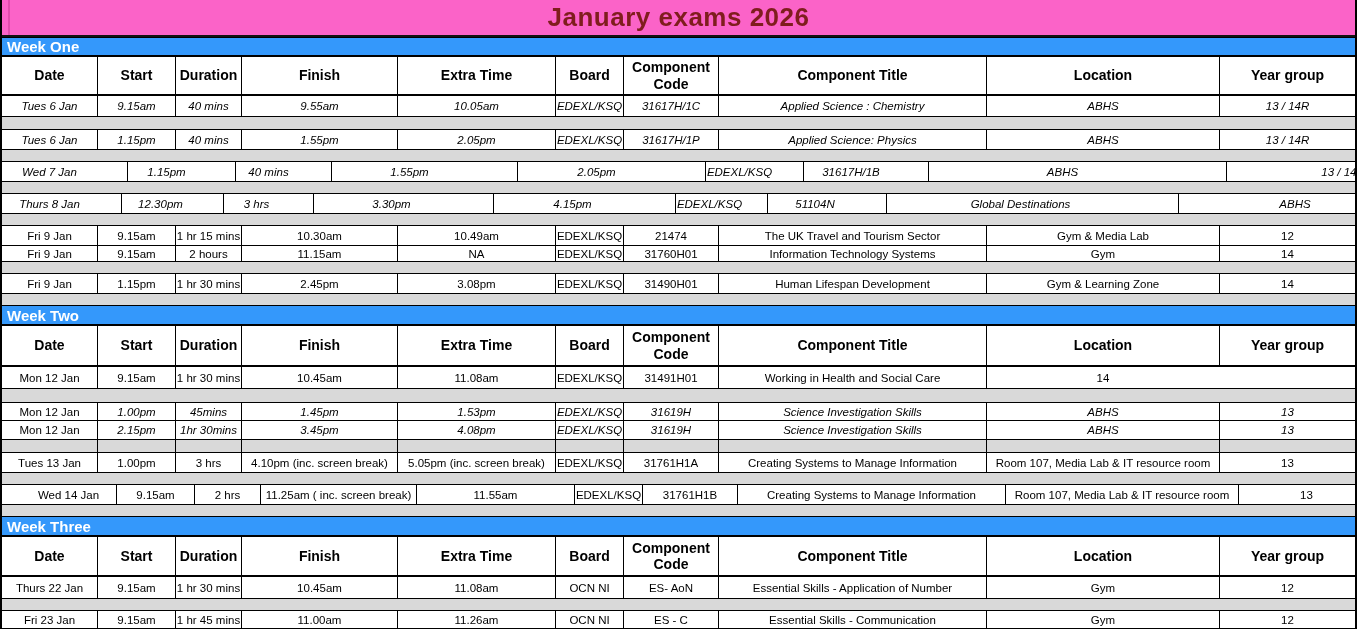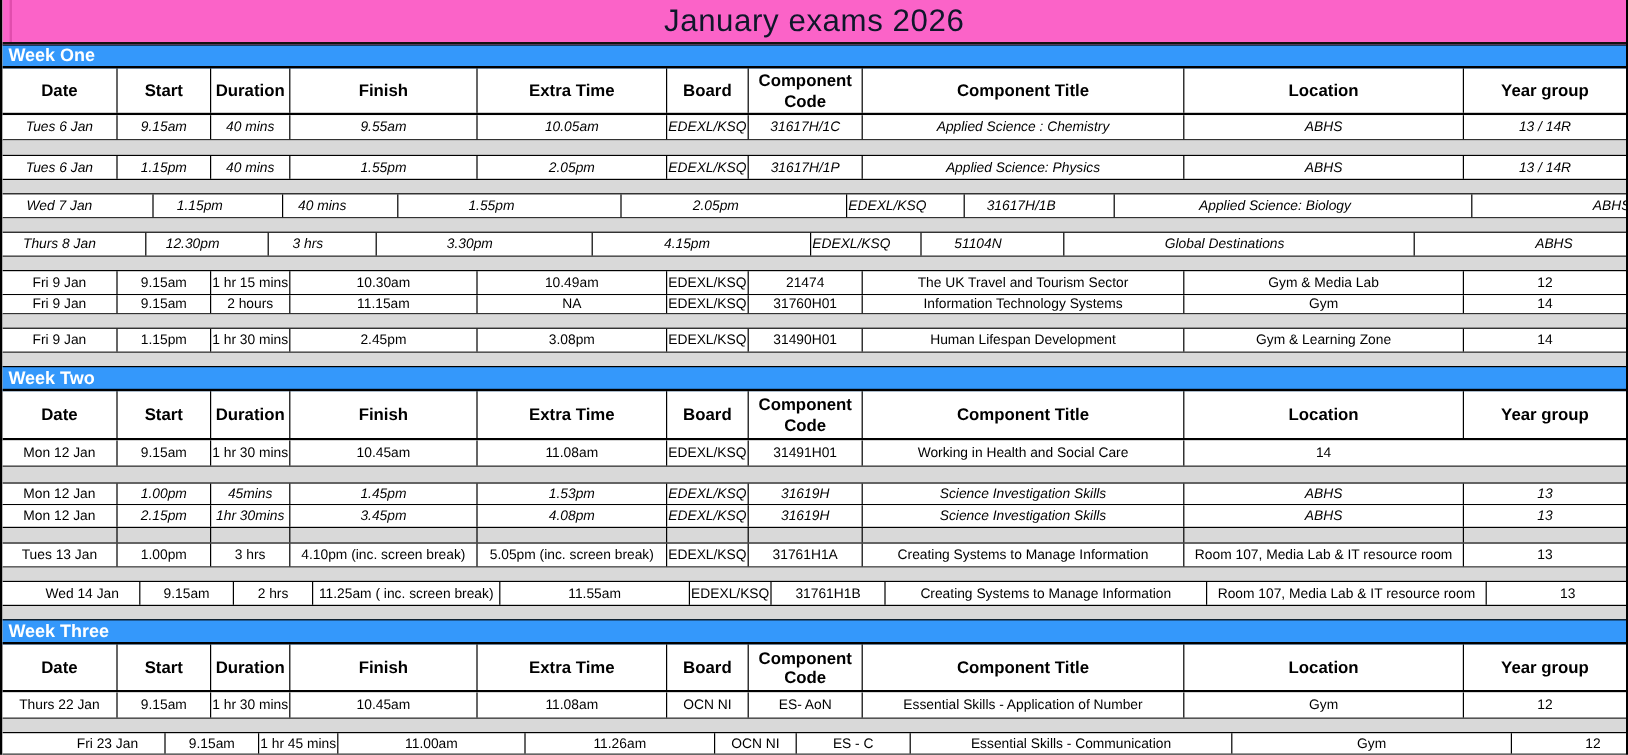--- a/index.html
+++ b/index.html
@@ -9,21 +9,21 @@
     background:#fff; border-left:2px solid #000; border-right:2px solid #000;
     font-family:"Liberation Sans", sans-serif; color:#000;
   }
   .title-bar {
     height:37px; background:#fb63c8; border-bottom:2px solid #111;
     display:flex; align-items:center; justify-content:center; position:relative;
   }
   .title-bar::before {
     content:""; position:absolute; left:6px; top:0; bottom:0; width:2px; background:#e14dad;
   }
-  .title-text { color:#0f172a; font-weight:normal; font-size:26px; letter-spacing:0.5px; }
+  .title-text { color:#7f1d1d; font-weight:bold; font-size:26px; letter-spacing:0.5px; }
   .week {
     background:#3498fb; color:#fff; font-weight:bold; font-size:15px;
     display:flex; align-items:center; padding-left:5px;
     border-top:1px solid #000; border-bottom:2px solid #000;text-align:right;
   }
   .row {
     display:grid;
     grid-template-columns:95px 78px 66px 156px 158px 68px 95px 268px 233px 136px;
     width:1353px;
   }
@@ -90,21 +90,20 @@
       </div>
       <div class="spacer" style="height: 11px;"></div>
       <div class="row exam italic" style="height: 21px; gap: 30px;">
         <div class="cell">Wed 7 Jan</div>
         <div class="cell">1.15pm</div>
         <div class="cell">40 mins</div>
         <div class="cell">1.55pm</div>
         <div class="cell">2.05pm</div>
         <div class="cell">EDEXL/KSQ</div>
         <div class="cell">31617H/1B</div>
-        <div class="cell">Applied Science: Biology</div>
         <div class="cell">ABHS</div>
         <div class="cell">13 / 14R</div>
       </div>
       <div class="spacer" style="height: 11px;"></div>
       <div class="row exam italic" style="height: 21px; gap: 24px;">
         <div class="cell">Thurs 8 Jan</div>
         <div class="cell">12.30pm</div>
         <div class="cell">3 hrs</div>
         <div class="cell">3.30pm</div>
         <div class="cell">4.15pm</div>
@@ -259,21 +258,21 @@
         <div class="cell">1 hr 30 mins</div>
         <div class="cell">10.45am</div>
         <div class="cell">11.08am</div>
         <div class="cell">OCN NI</div>
         <div class="cell">ES- AoN</div>
         <div class="cell">Essential Skills - Application of Number</div>
         <div class="cell">Gym</div>
         <div class="cell">12</div>
       </div>
       <div class="spacer" style="height: 11px;"></div>
-      <div class="row exam regular" style="height: 19px; padding-left: 40px;">
+      <div class="row exam regular" style="height: 19px;">
         <div class="cell">Fri 23 Jan</div>
         <div class="cell">9.15am</div>
         <div class="cell">1 hr 45 mins</div>
         <div class="cell">11.00am</div>
         <div class="cell">11.26am</div>
         <div class="cell">OCN NI</div>
         <div class="cell">ES - C</div>
         <div class="cell">Essential Skills - Communication</div>
         <div class="cell">Gym</div>
         <div class="cell">12</div>

